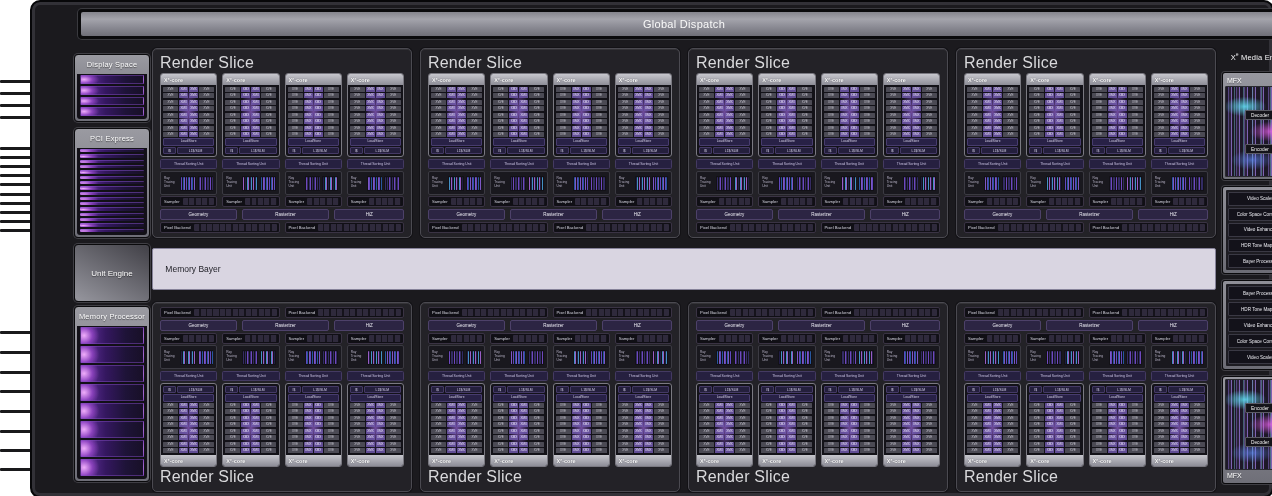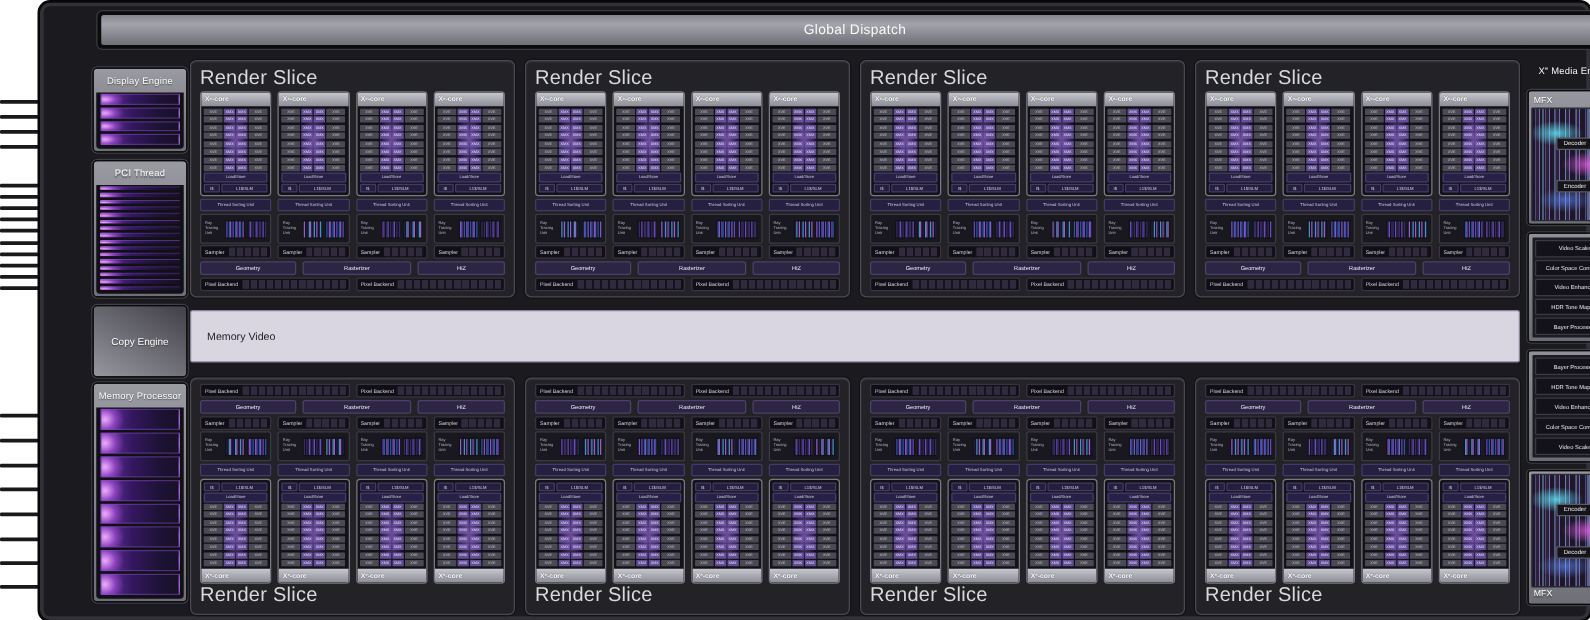--- a/index.html
+++ b/index.html
@@ -174,51 +174,51 @@
       <div class="stub" style="top: 468px;"></div>
     </div>
 
   <div class="die">
 
     <div class="gd-outer">
       <div class="gd-inner">Global Dispatch</div>
     </div>
 
     <div class="lpanel" style="top:52px;height:68px;">
-      <div class="lpanel-title">Display Engine</div>
+      <div class="lpanel-title">Display Space</div>
       <div class="lanes" id="display-lanes">
           <div class="lane"></div>
           <div class="lane"></div>
           <div class="lane"></div>
           <div class="lane"></div>
         </div>
     </div>
     <div class="lpanel" style="top:126px;height:110px;">
-      <div class="lpanel-title">PCI Thread</div>
+      <div class="lpanel-title">PCI Express</div>
       <div class="lanes" id="pcie-lanes">
           <div class="lane lane-pcie"></div>
           <div class="lane lane-pcie"></div>
           <div class="lane lane-pcie"></div>
           <div class="lane lane-pcie"></div>
           <div class="lane lane-pcie"></div>
           <div class="lane lane-pcie"></div>
           <div class="lane lane-pcie"></div>
           <div class="lane lane-pcie"></div>
           <div class="lane lane-pcie"></div>
           <div class="lane lane-pcie"></div>
           <div class="lane lane-pcie"></div>
           <div class="lane lane-pcie"></div>
           <div class="lane lane-pcie"></div>
           <div class="lane lane-pcie"></div>
           <div class="lane lane-pcie"></div>
           <div class="lane lane-pcie"></div>
         </div>
     </div>
     <div class="copy-block">
-      <span>Copy Engine</span>
+      <span>Unit Engine</span>
     </div>
     <div class="lpanel" style="top:304px;height:176px;">
       <div class="lpanel-title">Memory Processor</div>
       <div class="lanes" id="mem-lanes">
           <div class="lane"></div>
           <div class="lane"></div>
           <div class="lane"></div>
           <div class="lane"></div>
           <div class="lane"></div>
           <div class="lane"></div>
@@ -3746,21 +3746,21 @@
               <div class="pbblock">
     <span class="mini-label">Pixel Backend</span>
     <span class="cellstrip"></span>
   </div>
             </div>
     </div>
   </div>
       </div>
 
     <div class="fabric">
-      <div class="fabric-label">Memory Video</div>
+      <div class="fabric-label">Memory Bayer</div>
     </div>
 
     <div class="media-title"><span>X</span><sup>e</sup><span> Media Engine</span></div>
 
     <div class="mfx" id="mfx-top">
       <div class="mfx-label">MFX</div>
       <div class="mfx-stripes">
         <div class="codec-pill codec-a">Decoder</div>
         <div class="codec-pill codec-b">Encoder</div>
       </div>

